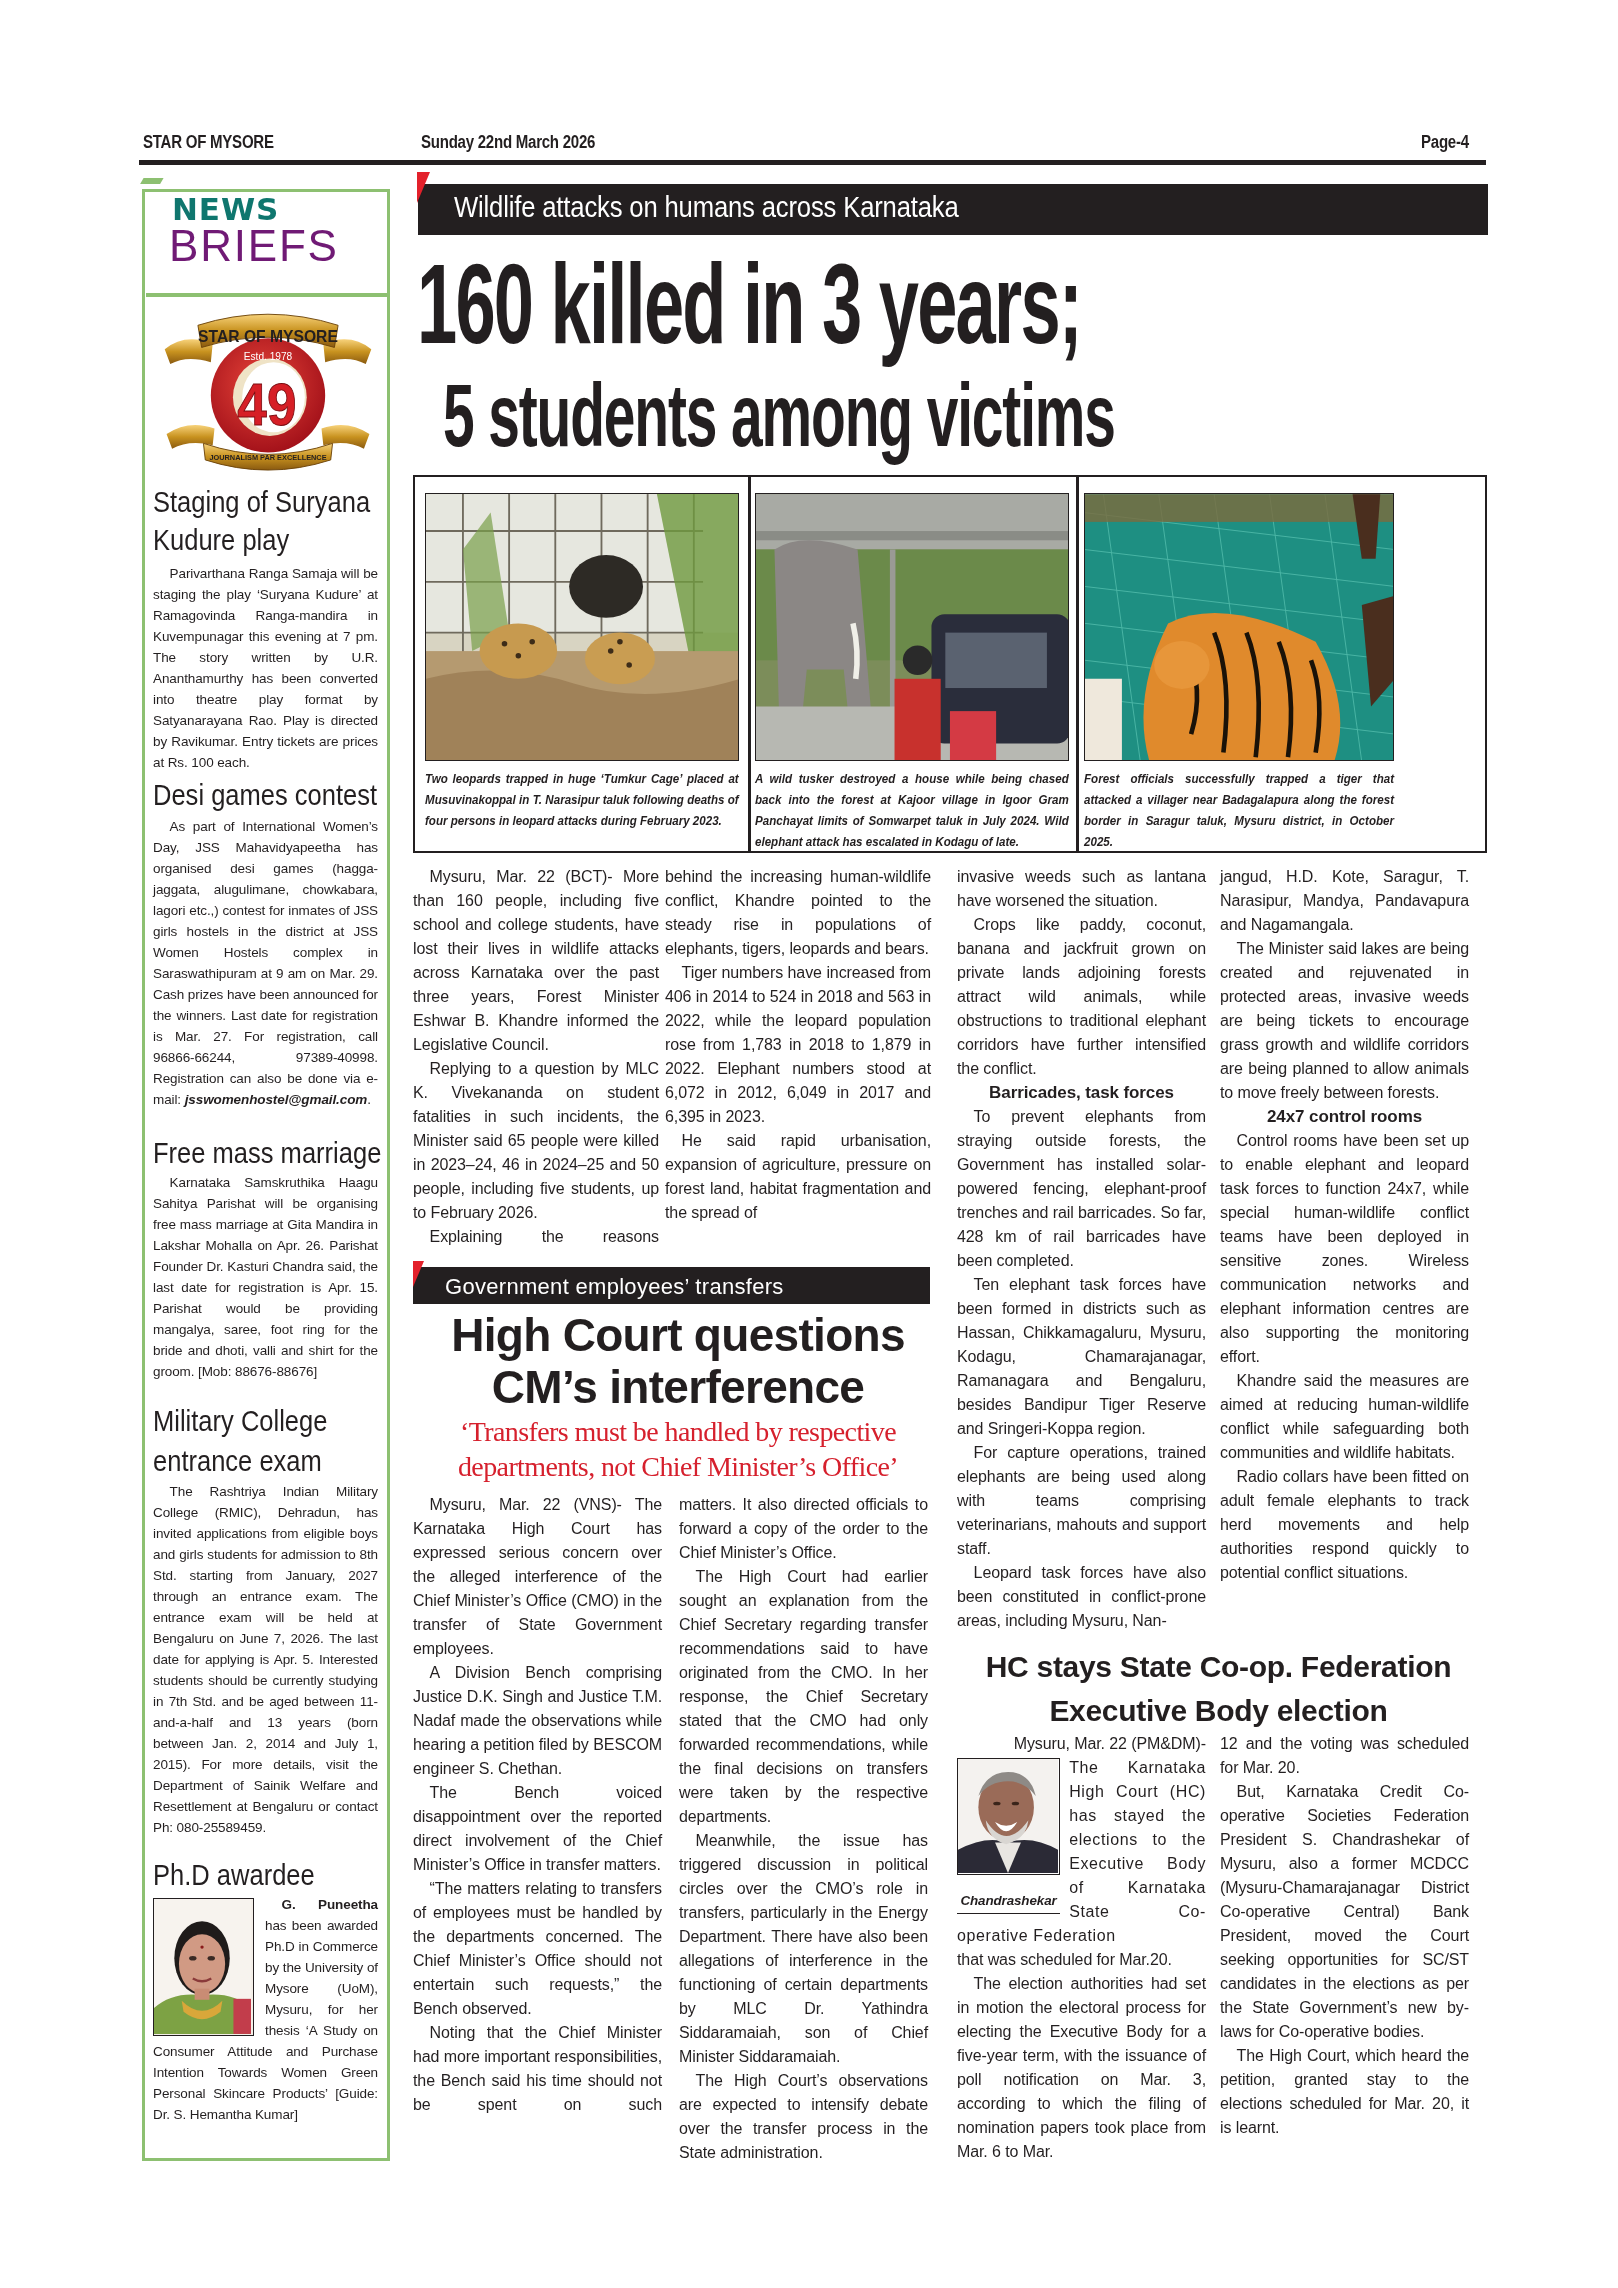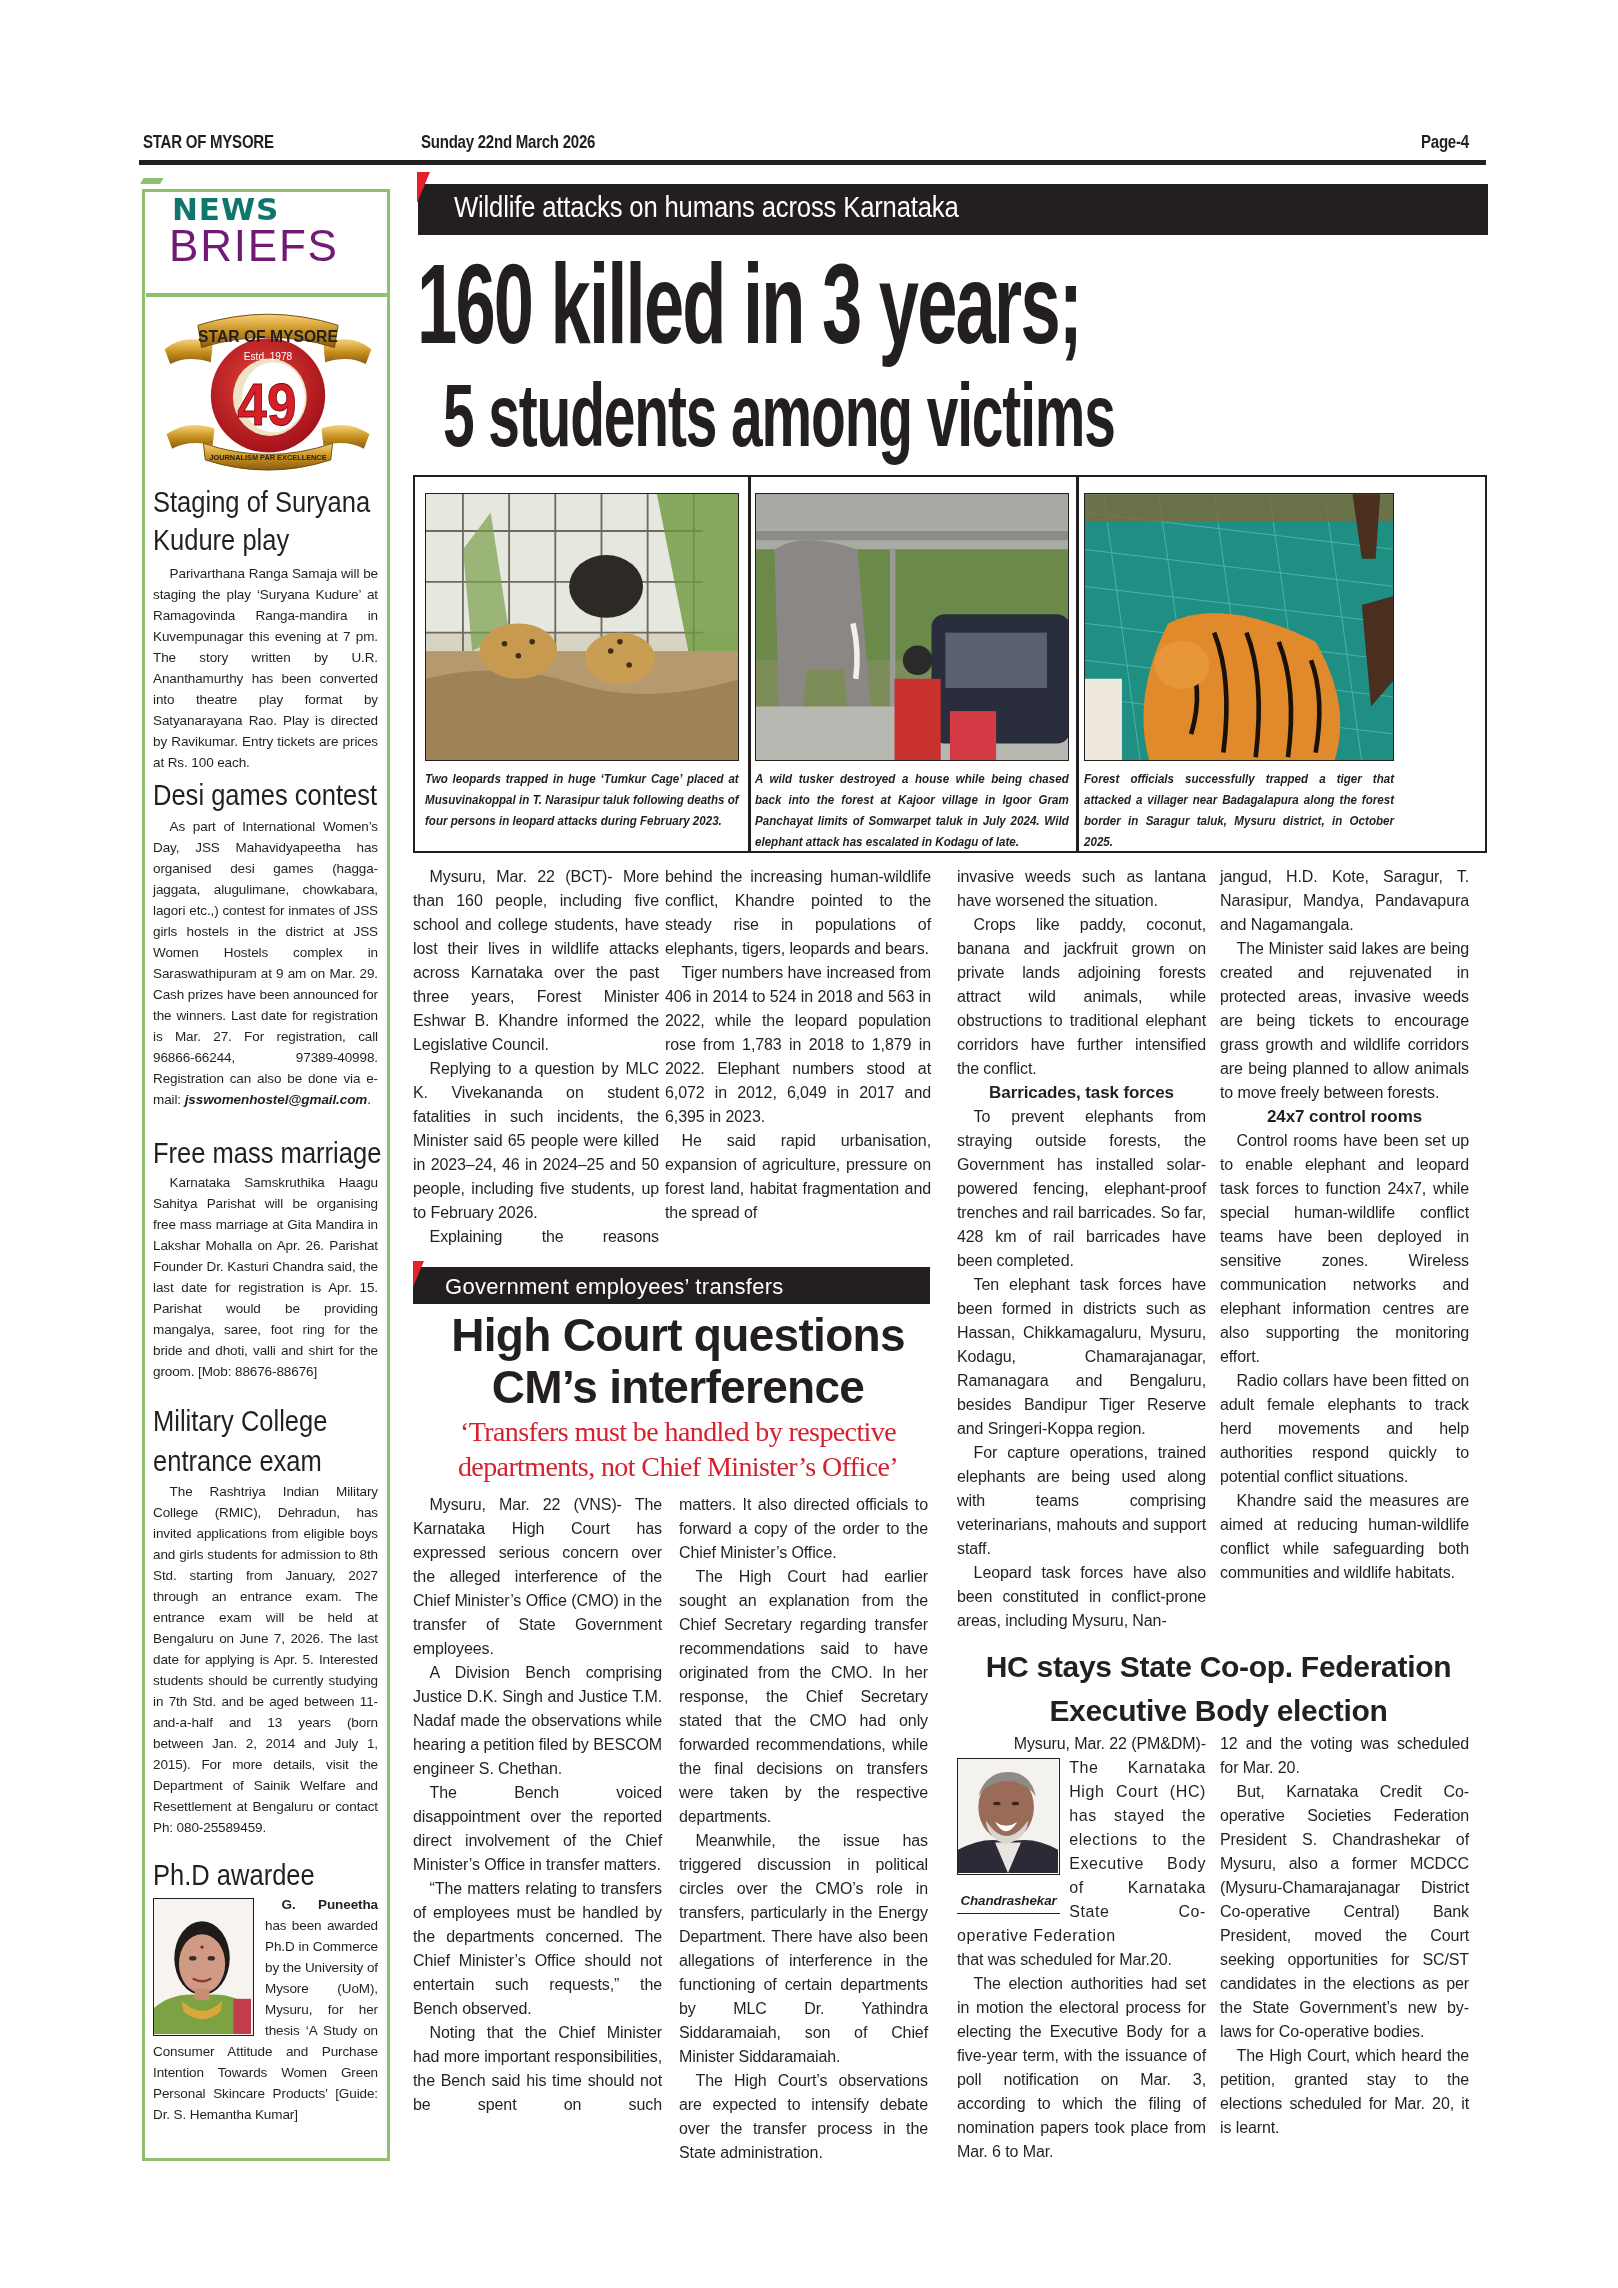--- a/index.html
+++ b/index.html
@@ -237,22 +237,22 @@
   <p>To prevent elephants from straying outside forests, the Government has installed solar-powered fencing, elephant-proof trenches and rail barricades. So far, 428 km of rail barricades have been completed.</p>
   <p>Ten elephant task forces have been formed in districts such as Hassan, Chikkamagaluru, Mysuru, Kodagu, Chamarajanagar, Ramanagara and Bengaluru, besides Bandipur Tiger Reserve and Sringeri-Koppa region.</p>
   <p>For capture operations, trained elephants are being used along with teams comprising veterinarians, mahouts and support staff.</p>
   <p>Leopard task forces have also been constituted in conflict-prone areas, including Mysuru, Nan-</p>
 </div>
 <div class="abs col" style="left:1220px; top:865px; width:249px;">
   <p class="noind">jangud, H.D. Kote, Saragur, T. Narasipur, Mandya, Pandavapura and Nagamangala.</p>
   <p>The Minister said lakes are being created and rejuvenated in protected areas, invasive weeds are being tickets to encourage grass growth and wildlife corridors are being planned to allow animals to move freely between forests.</p>
   <p class="sub-head">24x7 control rooms</p>
   <p>Control rooms have been set up to enable elephant and leopard task forces to function 24x7, while special human-wildlife conflict teams have been deployed in sensitive zones. Wireless communication networks and elephant information centres are also supporting the monitoring effort.</p>
+  <p>Khandre said the measures are aimed at reducing human-wildlife conflict while safeguarding both communities and wildlife habitats.</p>
   <p>Radio collars have been fitted on adult female elephants to track herd movements and help authorities respond quickly to potential conflict situations.</p>
-  <p>Khandre said the measures are aimed at reducing human-wildlife conflict while safeguarding both communities and wildlife habitats.</p>
 </div>
 
 <div class="abs banner" style="left:413px; top:1267px; width:517px; height:37px;"></div>
 <div class="abs red-flag" style="left:413px; top:1261px; border-top-width:26px; border-right-width:11px;"></div>
 <div class="abs banner-text" style="left:445px; top:1274px; font-size:22px; letter-spacing:0.3px;">Government employees’ transfers</div>
 
 <div class="abs hc-head">High Court questions CM’s interference</div>
 <div class="abs hc-sub">‘Transfers must be handled by respective departments, not Chief Minister’s Office’</div>
 
 <div class="abs col" style="left:413px; top:1493px; width:249px;">

